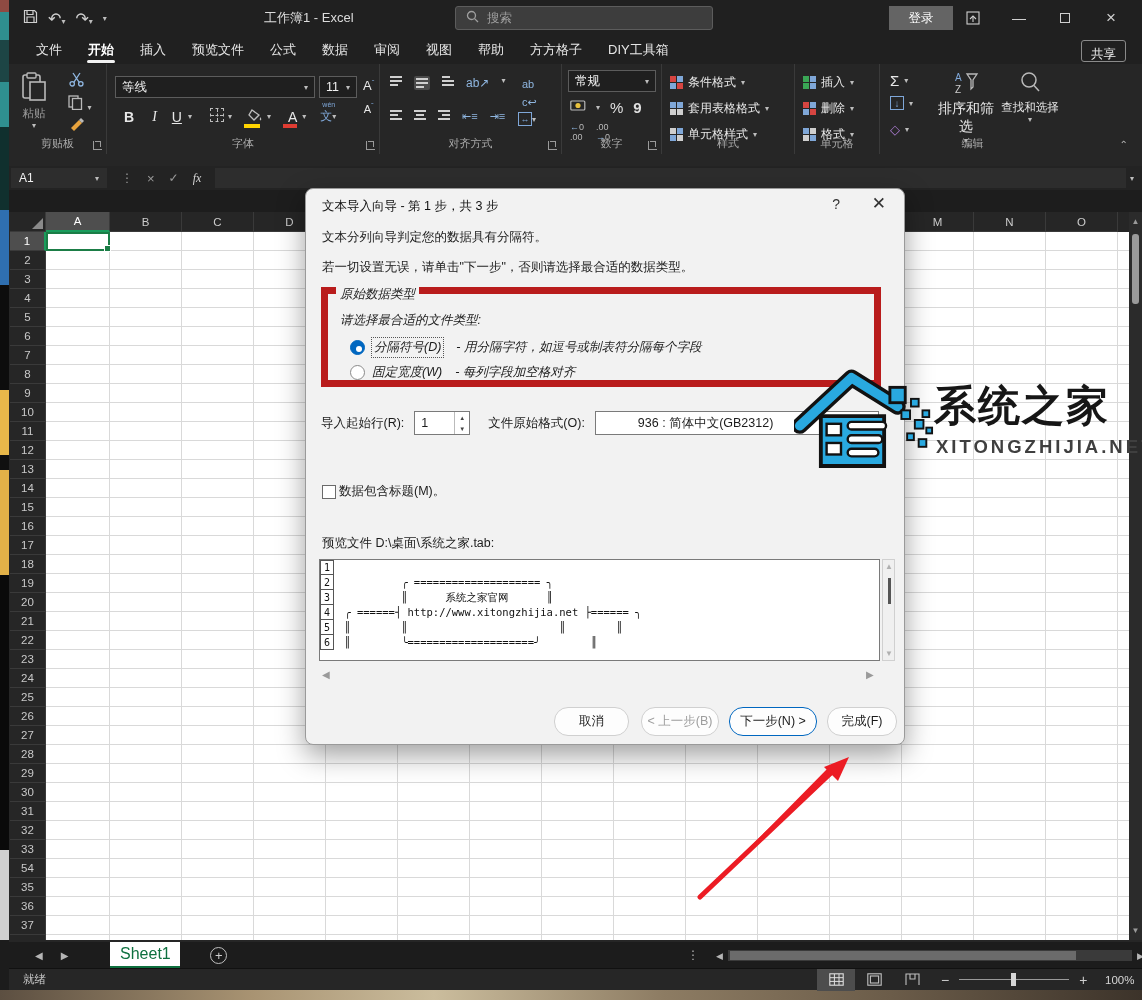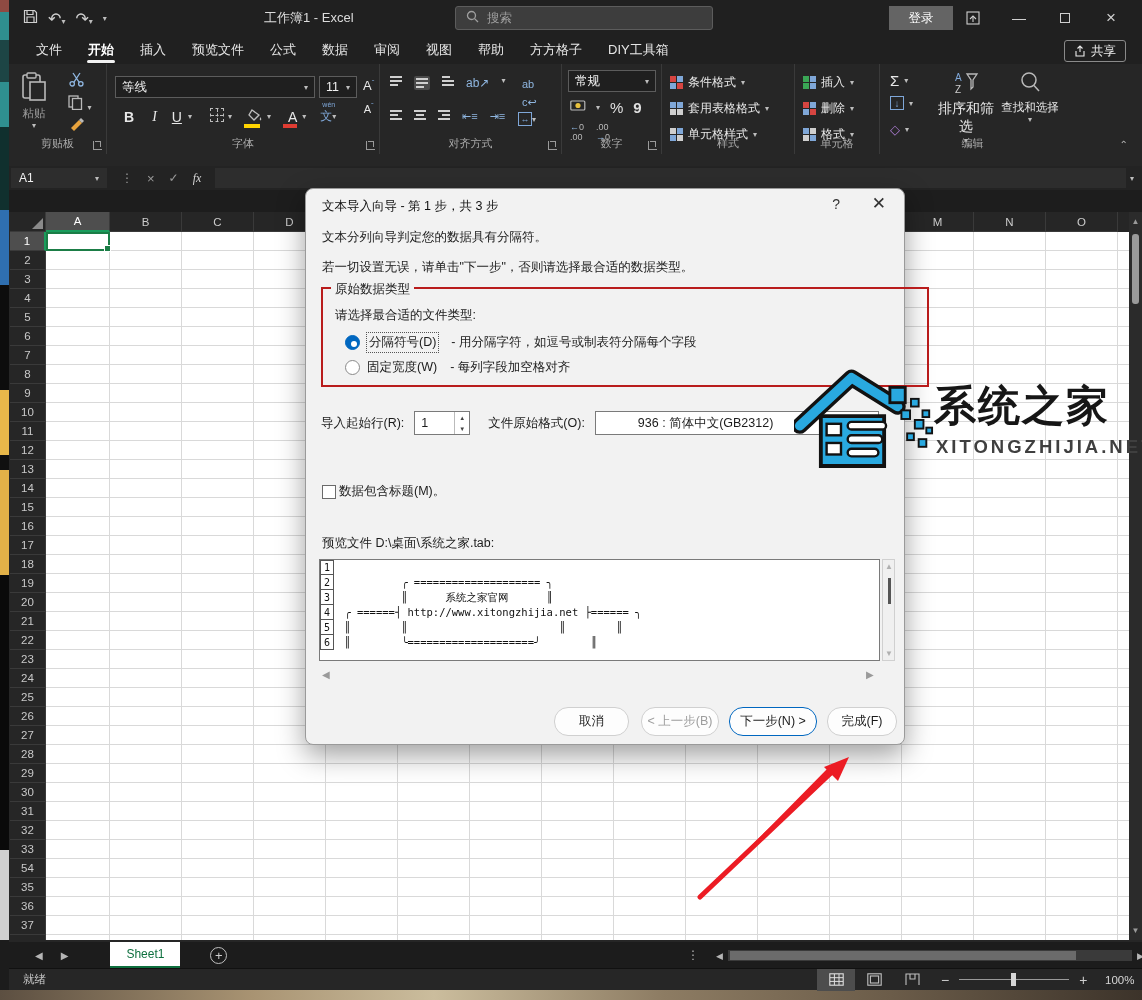--- a/index.html
+++ b/index.html
@@ -29,21 +29,21 @@
   .capbtn { position:absolute; top:0; width:44px; height:36px; display:flex; align-items:center; justify-content:center; color:#cfcfcf; font-size:14px; }
   .maxglyph { width:10px; height:10px; border:1px solid #cfcfcf; }
 
   
   .tabrow { left:0; top:36px; width:1133px; height:28px; background:#202020; display:flex; align-items:flex-end; }
   .rtabs { display:flex; height:28px; align-items:center; padding-left:14px; }
   .rtab { color:#e6e6e6; font-size:13px; padding:0 13px; height:28px; display:flex; align-items:center; position:relative; }
   .rtab:nth-child(2) { font-weight:bold; color:#ffffff; }
   .rtab:nth-child(2)::after { content:""; position:absolute; left:12px; right:12px; bottom:1px; height:3px; background:#f3f3f3; border-radius:2px; }
   .sharebtn { position:absolute; right:16px; top:4px; height:22px; border:1px solid #8a8a8a; border-radius:3px;
-    color:#ececec; font-size:12.5px; display:flex; align-items:center; gap:5px; padding:0 9px; }
+    color:#ececec; font-size:12.5px; display:flex; align-items:flex-start; gap:5px; padding:0 9px;flex-direction:column; }
 
   
   .ribbon { left:0; top:64px; width:1133px; height:90px; background:#262626; display:flex; }
   .rgroup { position:relative; height:90px; border-right:1px solid #3a3a3a; }
   .rg-label { position:absolute; bottom:3px; left:0; right:0; text-align:center; font-size:11px; color:#ababab; }
   .launcher { position:absolute; right:4px; bottom:4px; width:9px; height:9px; border-left:1px solid #9a9a9a; border-bottom:1px solid #9a9a9a; }
   .launcher::after { content:""; position:absolute; right:1px; top:0px; width:5px; height:5px; border-top:1px solid #9a9a9a; border-right:1px solid #9a9a9a; }
   .combo { background:#1f1f1f; border:1px solid #5c5c5c; color:#f0f0f0; font-size:12.5px; display:flex; align-items:center; padding:0 6px; justify-content:space-between; }
   .cdd { font-size:8px; color:#bdbdbd; margin-left:6px; }
   .rbtn { color:#e8e8e8; font-size:12px; display:flex; align-items:center; gap:5px; }
@@ -87,21 +87,21 @@
   .sarr { position:absolute; left:0; width:13px; text-align:center; color:#9a9a9a; font-size:8px; }
 
   
   .dialog { left:305px; top:188px; width:600px; height:557px; background:#f2f2f2; border:1px solid #9a9a9a;
     border-radius:8px; box-shadow:0 10px 28px rgba(0,0,0,.38); color:#1b1b1b; font-size:12.5px; z-index:5; }
   .dlg-title { position:absolute; left:16px; top:9px; font-size:12.5px; color:#111; }
   .dlg-help { position:absolute; right:64px; top:7px; font-size:14px; color:#333; }
   .dlg-close { position:absolute; right:18px; top:4px; font-size:17px; color:#333; }
   .dlg-p1 { position:absolute; left:16px; top:40px; }
   .dlg-p2 { position:absolute; left:16px; top:70px; }
-  .grpbox { position:absolute; left:15px; top:98px; width:608px; height:100px; border:2px solid #b91c1c; }
+  .grpbox { position:absolute; left:15px; top:98px; width:560px; height:100px; border:7px solid #b91c1c;font-style:italic; }
   .grpleg { position:absolute; left:8px; top:-8px; background:#f2f2f2; padding:0 4px; }
   .grp-prompt { position:absolute; left:12px; top:18px; }
   .radio-row { position:absolute; left:22px; display:flex; align-items:center; gap:7px; }
   .radio { width:15px; height:15px; border-radius:50%; background:#fff; border:1px solid #8a8a8a; position:relative; }
   .radio.sel { background:#0067c0; border-color:#0067c0; }
   .radio.sel::after { content:""; position:absolute; left:4.5px; top:4.5px; width:6px; height:6px; border-radius:50%; background:#fff; }
   .focusbox { outline:1px dotted #555; padding:1px 2px; }
   .rdesc { margin-left:6px; }
   .row-import { position:absolute; left:15px; top:222px; display:flex; align-items:center; }
   .spin { width:56px; height:24px; border:1px solid #7a7a7a; background:#fff; display:flex; margin-left:10px; }
@@ -131,21 +131,21 @@
 
   
   .watermark { left:794px; top:360px; width:348px; height:122px; z-index:6; }
   .wm-title { position:absolute; left:140px; top:18px; font-size:42px; font-weight:bold; color:#161616; letter-spacing:2px; }
   .wm-site { position:absolute; left:142px; top:76px; font-size:18.5px; font-weight:bold; color:#3f3f3f; letter-spacing:3px; }
   .arrowlayer { left:650px; top:740px; width:260px; height:200px; z-index:7; pointer-events:none; }
 
   
   .tabbar { left:0; top:942px; width:1133px; height:26px; background:#1c1c1c; display:flex; align-items:center; }
   .tnav { color:#b5b5b5; font-size:10px; margin-left:26px; display:flex; gap:18px; }
-  .sheettab { margin-left:42px; width:70px; height:26px; background:#ffffff; color:#0e703f; font-size:12px;
+  .sheettab { margin-left:42px; width:70px; height:26px; background:#ffffff; color:#0e703f; font-size:16px;
     display:flex; align-items:center; justify-content:center; border-bottom:2px solid #0e703f; }
   .addsheet { margin-left:30px; width:17px; height:17px; border:1px solid #c0c0c0; border-radius:50%; color:#d0d0d0;
     font-size:13px; line-height:15px; text-align:center; }
   .tdots { position:absolute; left:678px; color:#b5b5b5; font-size:12px; }
   .hscroll { position:absolute; left:707px; top:949px; width:428px; height:13px; display:flex; align-items:center; }
   .hs-arr { color:#b5b5b5; font-size:9px; width:12px; }
   .hs-track { flex:1; height:11px; background:#3a3a3a; position:relative; }
   .hs-thumb { position:absolute; left:2px; top:1px; width:346px; height:9px; background:#6b6b6b; }
 
   

